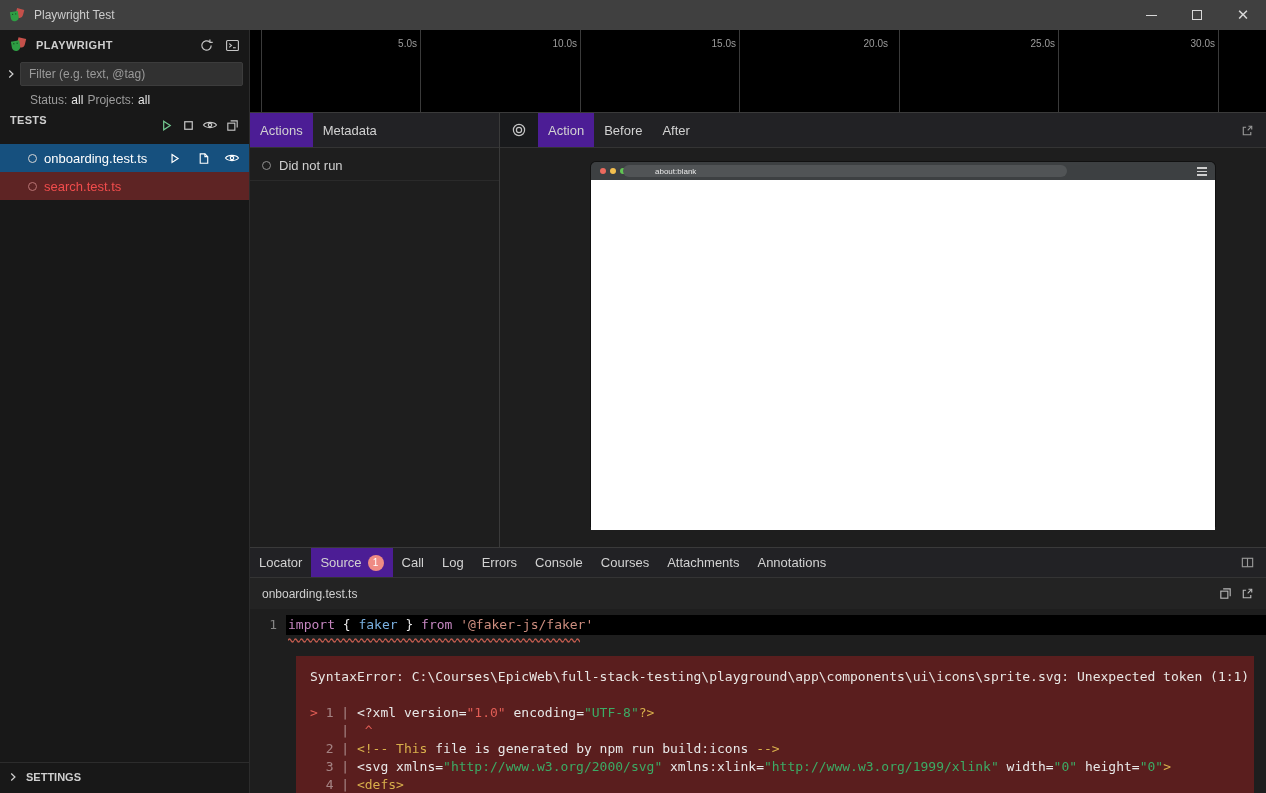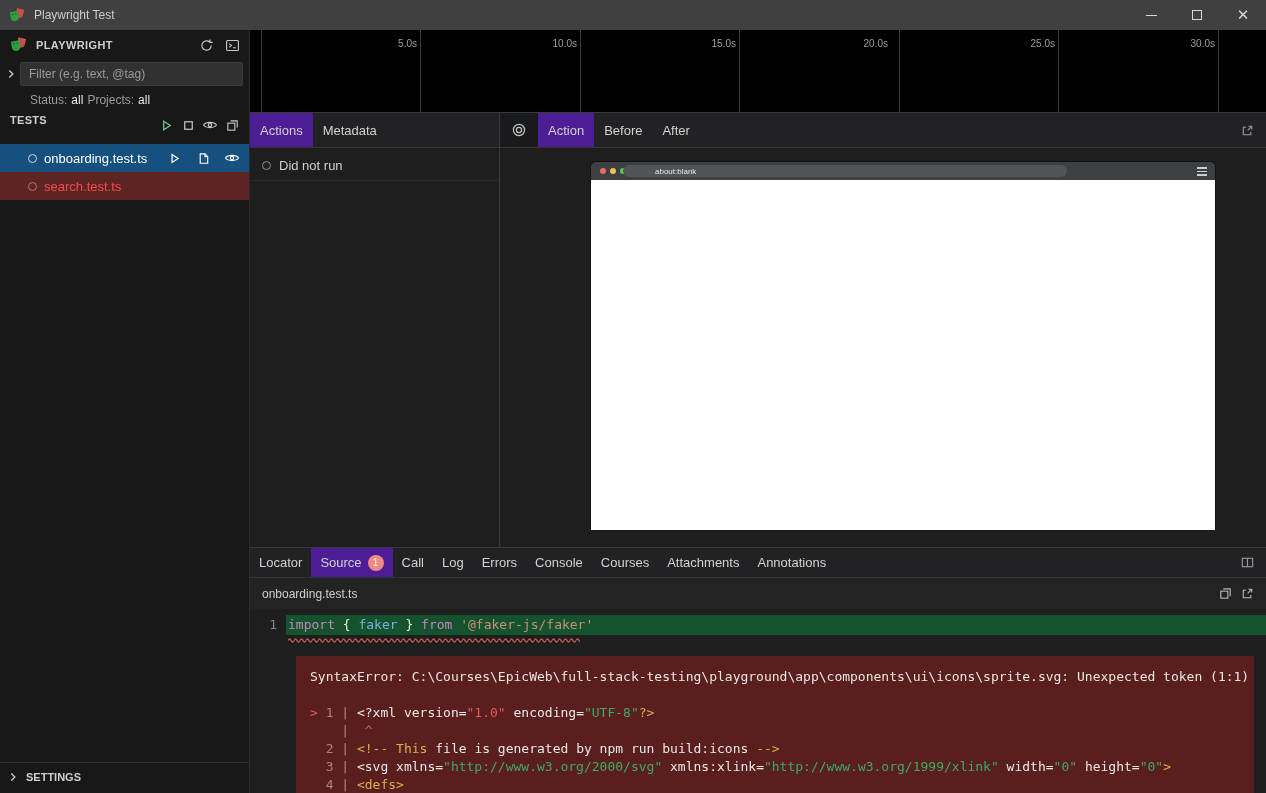--- a/index.html
+++ b/index.html
@@ -90,21 +90,21 @@
   .bottom-strip { height:30px; flex:0 0 30px; background:#222225; border-bottom:1px solid #343434; display:flex; align-items:center; }
   .bottom-strip .tab { padding:0 9px; }
   .badge { min-width:16px; height:16px; border-radius:8px; background:#ef8b84; color:#ffffff; font-size:10px;
     display:flex; align-items:center; justify-content:center; padding:0 4px; }
   .src-header { height:31px; flex:0 0 31px; background:#232323; display:flex; align-items:center; padding:0 8px; }
   .src-file { font-size:12px; color:#cfcfcf; margin-left:4px; }
   .src-header .spacer { flex:1; }
   .code { flex:1; overflow:hidden; font-family:"DejaVu Sans Mono", monospace; font-size:13px; padding-top:6px; }
   .code-line { display:flex; height:20px; line-height:20px; }
   .gutter { width:36px; flex:0 0 36px; text-align:right; padding-right:9px; color:#858585; }
-  .code-text { flex:1; background:#14532d; white-space:pre; padding-left:2px; }
+  .code-text { flex:1; background:#000000; white-space:pre; padding-left:2px; }
   .squiggle { display:block; margin-left:38px; margin-top:1px; }
   .tk-d { color:#e8e8e8; } .tk-p { color:#c586c0; } .tk-b { color:#7ab0e0; } .tk-s { color:#cd8e7f; }
   .tk-g { color:#3cab65; } .tk-y { color:#d9b04c; } .tk-r { color:#e25d55; } .tk-gut { color:rgba(255,255,255,.45); }
   .error-box { margin:12px 12px 0 46px; background:#5a1e1e; padding:12px 14px; color:#e8e6e3; }
   .error-box pre { font-family:"DejaVu Sans Mono", monospace; font-size:13px; line-height:18px; white-space:pre; }
   .frame-gap { height:18px; }
 
   svg.ic { display:block; }
 </style>
 </head>

